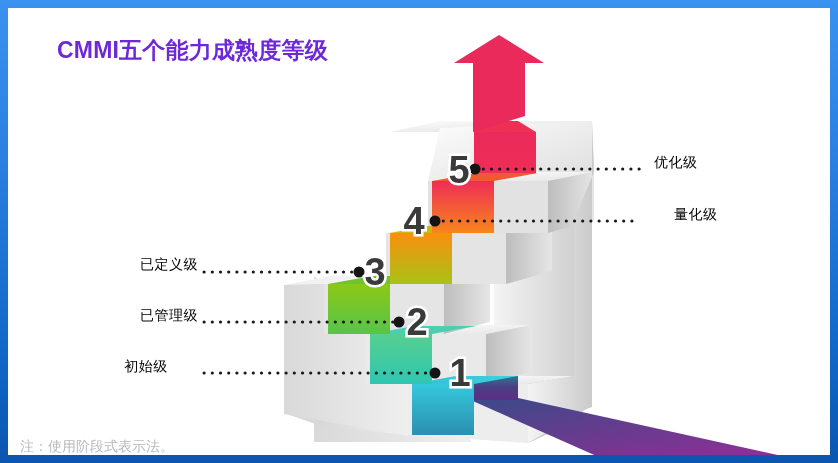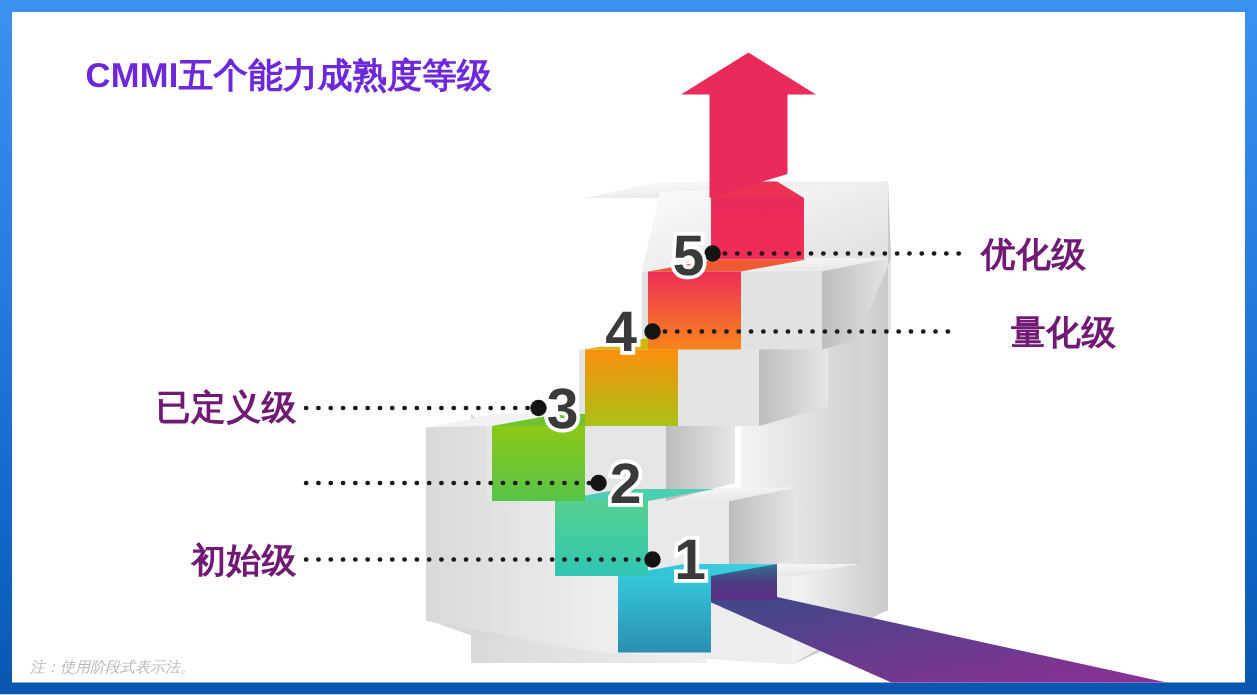--- a/index.html
+++ b/index.html
@@ -26,35 +26,34 @@
     left: 49px; top: 27px;
     font-size: 23px;
     font-weight: bold;
     color: #6d28d9;
     letter-spacing: 0.2px;
     white-space: nowrap;
   }
   .note {
     position: absolute;
     left: 12px; top: 430px;
-    font-size: 10px;
+    font-size: 14px;
     color: #b9b9b9;
     white-space: nowrap;
-    font-style: italic;
   }
   #art {
     position: absolute;
     left: 0; top: 0;
     width: 838px; height: 463px;
   }
   .side-label {
     position: absolute;
-    font-size: 23px;
-    font-weight: bold;
-    color: #701a75;
+    font-size: 14px;
+    font-weight: normal;
+    color: #000000;
     white-space: nowrap;
     letter-spacing: 0.5px;
   }
   .lbl-left { text-align: right; }
   .lbl-right { text-align: left; }
 </style>
 </head>
 <body>
 
 <div id="slide">
@@ -233,21 +232,22 @@
         <text x="406" y="226" stroke="#ffffff" stroke-width="5" paint-order="stroke" fill="#3a3a3a">4</text>
         <text x="367" y="277" stroke="#ffffff" stroke-width="5" paint-order="stroke" fill="#3a3a3a">3</text>
         <text x="409" y="327" stroke="#ffffff" stroke-width="5" paint-order="stroke" fill="#3a3a3a">2</text>
         <text x="452" y="378" stroke="#ffffff" stroke-width="5" paint-order="stroke" fill="#3a3a3a">1</text>
       </g>
     </svg>
 
     <div id="title">CMMI五个能力成熟度等级</div>
 
     <div class="side-label lbl-left" style="left:86px; top:248px; width:104px;">已定义级</div>
-    <div class="side-label lbl-left" style="left:86px; top:350px; width:104px;">初始级</div>
+    <div class="side-label lbl-left" style="left:86px; top:299px; width:104px;">已管理级</div>
+    <div class="side-label lbl-left" style="left:86px; top:350px; width:104px;text-align:center;">初始级</div>
 
     <div class="side-label lbl-right" style="left:646px; top:146px;">优化级</div>
     <div class="side-label lbl-right" style="left:666px; top:198px;">量化级</div>
 
     <div class="note">注：使用阶段式表示法。</div>
 
   </div>
 </div>
 
 </body></html>

